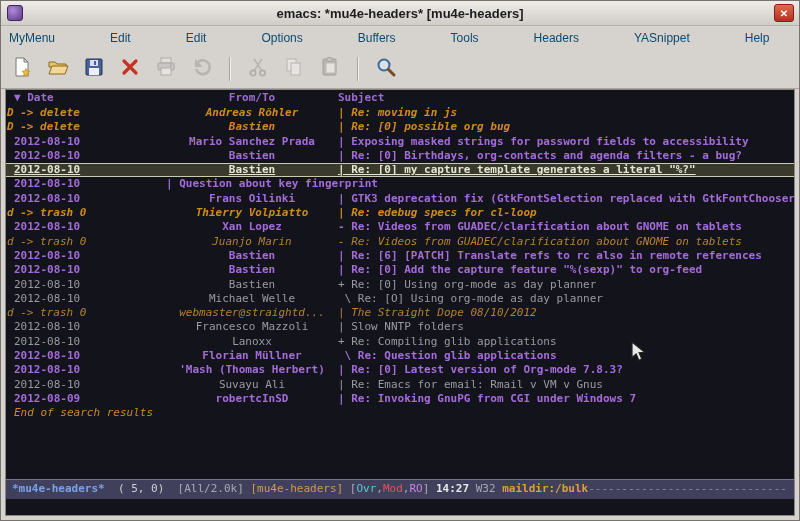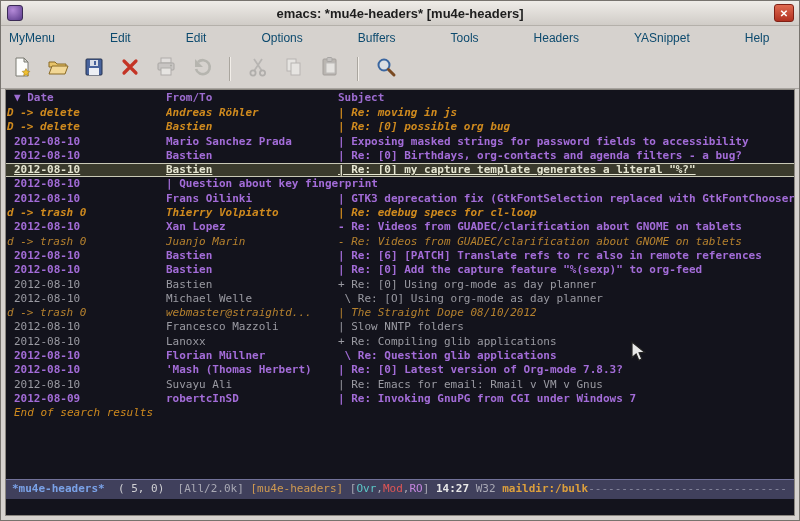--- a/index.html
+++ b/index.html
@@ -26,21 +26,21 @@
   .tool-btn.disabled{opacity:.4;filter:grayscale(.9);}
   .tool-sep{width:0;height:24px;border-left:1px solid #aaa69f;border-right:1px solid #f2eee9;margin:0 6px;}
   
   .frame-body{flex:1;padding:0 4px 4px;display:flex;min-height:0;}
   .content{flex:1;background:#13131c;border:1px solid #8a867f;display:flex;flex-direction:column;
            font-family:"DejaVu Sans Mono",monospace;font-size:11px;min-height:0;overflow:hidden;}
   .header-line{height:16px;flex:0 0 16px;line-height:16px;display:flex;color:#9d6cd0;font-weight:bold;padding-left:8px;}
   .col{white-space:pre;overflow:hidden;flex:0 0 auto;}
   .col-date{width:107px;}
   .col-flags{width:45px;margin-top:24px;}
-  .col-from{width:172px;}
+  .col-from{width:172px;text-align:center;}
   .col-subject{flex:1 1 auto;min-width:0;}
   .row{height:14.3px;line-height:14.3px;display:flex;padding-left:8px;}
   .row.unread{color:#a36cd8;font-weight:bold;}
   .row.read{color:#9a9aa2;}
   .row.marked-unread{color:#cf8a1e;font-weight:bold;font-style:italic;}
   .row.marked-read{color:#b5812e;font-style:italic;}
   .row.marked-unread .col-date,.row.marked-read .col-date{margin-left:-7px;width:114px;}
   .row.current{color:#e6e6d2;font-weight:bold;background:#3a3a2c;box-sizing:border-box;
                border-top:1px solid #c9c9b6;border-bottom:1px solid #c9c9b6;line-height:12.3px;}
   .row.current .col{text-decoration:underline;}

